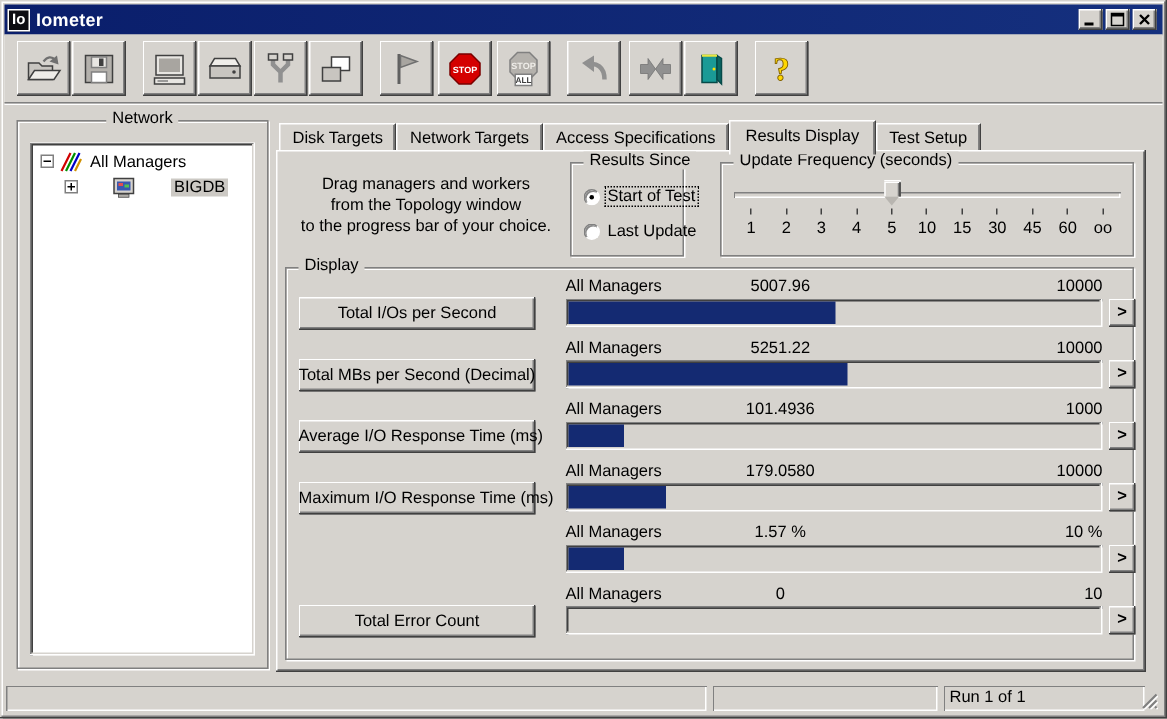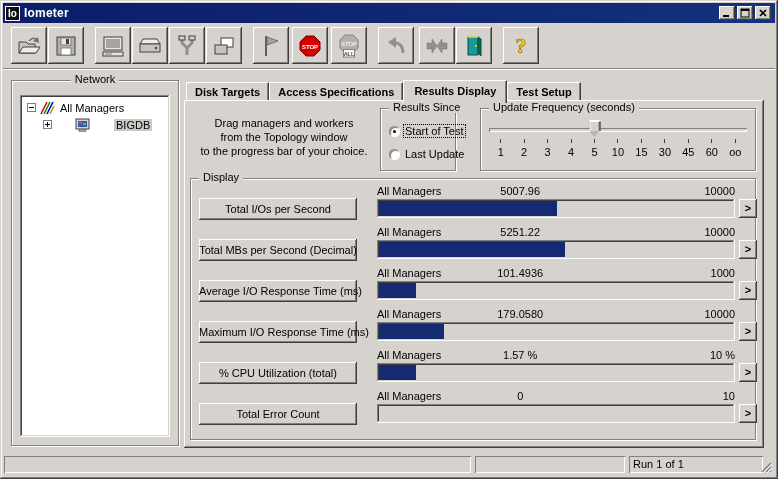--- a/index.html
+++ b/index.html
@@ -40,21 +40,21 @@
   .trow { display:flex; align-items:center; height:17px; white-space:nowrap; }
   .expander { position:relative; width:9px; height:9px; background:#fff; border:1px solid #808080; flex:0 0 9px; margin-right:3px; }
   .expander::before { content:""; position:absolute; left:1px; right:1px; top:3px; height:1px; background:#000; }
   .expander.plus::after { content:""; position:absolute; top:1px; bottom:1px; left:3px; width:1px; background:#000; }
   .tree-ico { width:16px; height:16px; margin-right:3px; flex:0 0 16px; }
   .tlabel { padding:0 2px; }
   .tlabel.sel { background:#ccc9c4; }
 
   
   .tabctl { position:absolute; left:181px; top:10px; right:11px; bottom:5px; }
-  .tabs { position:absolute; left:0; top:0; right:0; height:21px; display:flex; align-items:flex-end; padding-left:2px;font-weight:bold; }
+  .tabs { position:absolute; left:0; top:0; right:0; height:21px; display:flex; align-items:flex-end; padding-left:2px; }
   .tab { height:19px; line-height:18px; padding:0 8px; background:#d6d3ce; position:relative;
     border:1px solid #404040; border-bottom:none; border-top-color:#fff; border-left-color:#fff;
     box-shadow: inset -1px 0 #808080, inset 1px 1px #d6d3ce; }
   .tab.active { height:23px; line-height:20px; z-index:3; margin-bottom:-2px; padding:0 10px; }
   .tabbody { position:absolute; left:0; top:20px; right:0; bottom:0; background:#d6d3ce;
     box-shadow: inset -1px -1px #404040, inset 1px 1px #fff, inset -2px -2px #808080, inset 2px 2px #d6d3ce; }
 
   .drag-hint { position:absolute; left:8px; top:16px; width:184px; text-align:center; line-height:14px; }
 
   .since-box { left:196px; top:8px; width:76px; height:63px; }
@@ -85,21 +85,21 @@
   .scope-line { position:absolute; left:186px; top:0; width:358px; height:13px; }
   .scope-line .scope { position:absolute; left:0; }
   .scope-line .val { position:absolute; left:40%; transform:translateX(-50%); }
   .scope-line .max { position:absolute; right:0; }
   .bar { position:absolute; left:186px; top:14px; width:358px; height:19px; background:#d6d3ce;
     box-shadow: inset -1px -1px #fff, inset 1px 1px #808080, inset -2px -2px #d6d3ce, inset 2px 2px #404040; padding:2px; }
   .fill { height:100%; background:#142a72; }
   .more-btn { position:absolute; left:548px; top:14px; width:18px; height:19px; font-weight:bold; line-height:15px; padding:0; }
 
   
-  .statusbar { position:absolute; left:3px; right:3px; bottom:3px; height:21px; display:flex; padding:1px 2px 2px 1px; }
+  .statusbar { position:absolute; left:3px; right:3px; bottom:3px; height:21px; display:flex; align-items:center; padding:1px 2px 2px 1px; }
   .pane { height:17px; line-height:16px; padding:0 4px; background:#d6d3ce; }
   .grip { position:absolute; right:3px; bottom:3px; width:13px; height:13px; }
 </style>
 </head>
 <body>
 
 <div class="window">
 
   <div class="titlebar">
     <div class="app-icon">Io</div>
@@ -259,20 +259,21 @@
             <rect x="4" y="12.5" width="7" height="2" fill="#b0ada8" stroke="#404040" stroke-width="0.5"></rect>
           </svg>
           <span class="tlabel sel" id="tree-sel-1">BIGDB</span>
         </div>
       </div>
     </div>
 
     <div class="tabctl">
       <div class="tabs" id="tabs">
           <span class="tab">Disk Targets</span>
+          <span class="tab">Network Targets</span>
           <span class="tab">Access Specifications</span>
           <span class="tab active">Results Display</span>
           <span class="tab">Test Setup</span>
         </div>
       <div class="tabbody">
 
         <div class="drag-hint">
           <div>Drag managers and workers</div>
           <div>from the Topology window</div>
           <div>to the progress bar of your choice.</div>
@@ -372,21 +373,20 @@
         <span class="scope">All Managers</span>
         <span class="val">179.0580</span>
         <span class="max">10000</span>
       </div>
       <div class="bar">
         <div class="fill" style="width: 18.3%;"></div>
       </div>
       <button class="btn3d more-btn">&gt;</button>
     </div>
               <div class="drow" style="top: 170px;">
-      <button class="btn3d row-btn">% CPU Utilization (total)</button>
       <div class="scope-line">
         <span class="scope">All Managers</span>
         <span class="val">1.57 %</span>
         <span class="max">10 %</span>
       </div>
       <div class="bar">
         <div class="fill" style="width: 10.5%;"></div>
       </div>
       <button class="btn3d more-btn">&gt;</button>
     </div>

